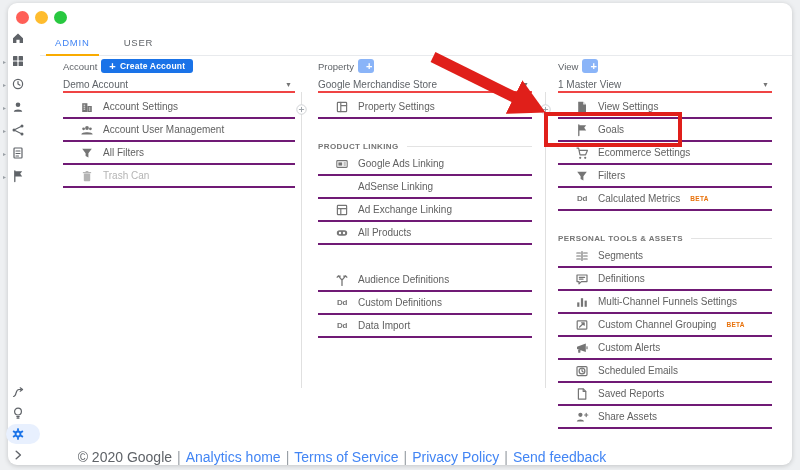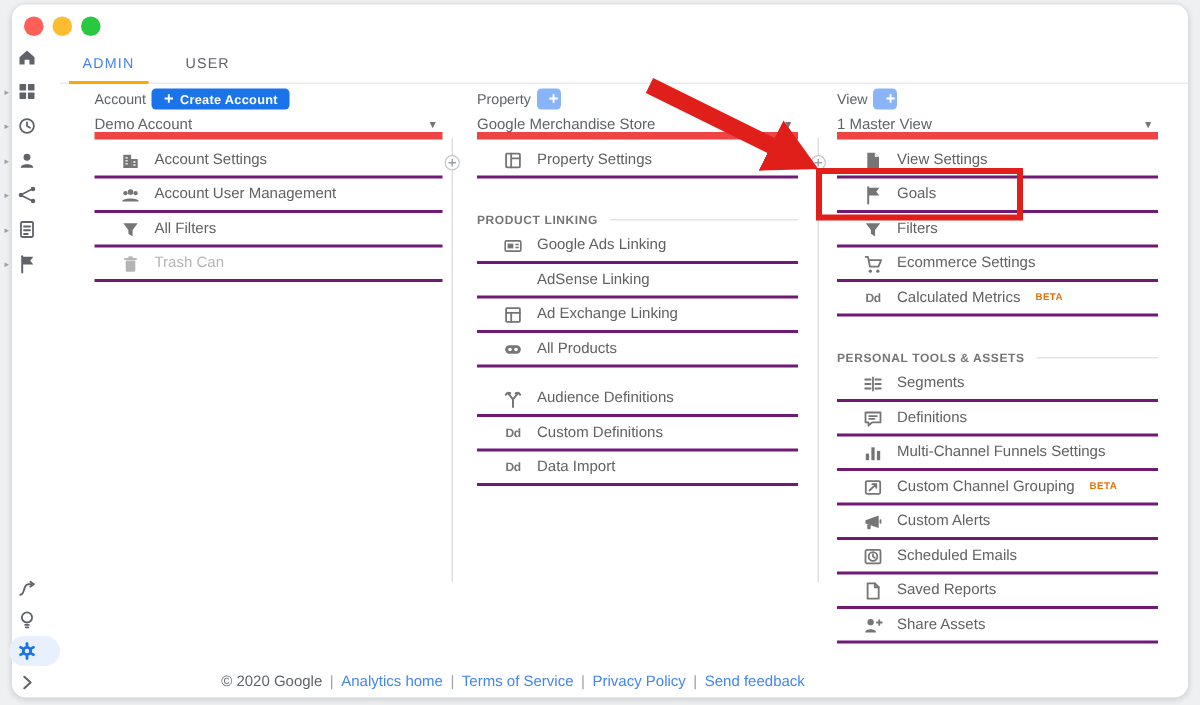--- a/index.html
+++ b/index.html
@@ -35,43 +35,43 @@
   #col-property{left:318px;top:59px;width:214px}
   #col-view{left:558px;top:59px;width:214px}
   .col-head{display:flex;align-items:center;gap:4px;height:14px}
   .col-label{font-size:9.5px;color:#5f6368}
   .create-btn{display:flex;align-items:center;gap:4px;background:var(--blue);color:#fff;border:none;
               border-radius:3px;font-size:8.5px;font-weight:bold;padding:0 8px;height:14px;
               font-family:"Liberation Sans",sans-serif;letter-spacing:.2px;cursor:pointer}
   .create-btn.light{background:var(--lblue)}
   .create-btn .plus{font-size:11px;font-weight:bold;line-height:1}
   .selector{display:flex;align-items:center;justify-content:space-between;margin-top:5px;height:15px;
-            border-bottom:5px solid #ef4444;font-size:10px;color:#5f6368;cursor:pointer}
+            border-bottom:2px solid #ef4444;font-size:10px;color:#5f6368;cursor:pointer}
   .caret{font-size:7px;color:#757575;margin-right:3px}
   .items{margin-top:3px}
   .row{height:23px;display:flex;align-items:center;gap:9px;border-bottom:2px solid #701a75;
        padding-left:17px;font-size:10px;color:#616161;cursor:pointer}
   .row .icon{width:14px;height:14px;color:#757575;display:flex;align-items:center;justify-content:center;flex:none}
   .row .icon.txt{font-size:8px;font-weight:bold;color:#757575;letter-spacing:-.3px}
   .row.disabled{color:#b4b4b4}
   .row.disabled .icon{color:#b4b4b4}
   .badge{font-size:6.5px;font-weight:bold;color:var(--beta);letter-spacing:.3px;margin-left:1px}
   .sec-head{display:flex;align-items:center;gap:8px;height:14px;margin-top:20px}
   .sec-txt{font-size:8px;font-weight:bold;color:#757575;letter-spacing:.4px;white-space:nowrap}
   .sec-line{flex:1;height:1px;background:#e3e3e3}
-  .sec.gap{margin-top:10px}
+  .sec.gap{margin-top:24px}
   
   .vdiv{position:absolute;top:92px;width:1px;height:296px;background:#e0e0e0;z-index:2}
   .joiner{position:absolute;width:11px;height:11px;z-index:4;cursor:pointer}
   
   #anno-box{position:absolute;left:544px;top:112px;width:138px;height:35px;border:4px solid var(--red);z-index:5;pointer-events:none}
   #anno-arrow{position:absolute;left:0;top:0;z-index:6;pointer-events:none}
   
   .footer{position:absolute;left:0;top:449px;width:684px;display:flex;justify-content:center;align-items:center;gap:5px;
-          font-size:10px;color:#5f6368;z-index:3}
+          font-size:14px;color:#5f6368;z-index:3}
   .f-link{color:var(--link);text-decoration:none;cursor:pointer}
   .f-sep{color:#9aa0a6}
 </style>
 </head>
 <body>
 
 <div class="window"></div>
 
 <div class="lights">
   <span class="light" style="background: rgb(255, 95, 87);"></span>
@@ -367,35 +367,35 @@
           <span class="icon">
             <svg viewBox="0 0 14 14">
               <path d="M3.8 1.8 V12.6" stroke="currentColor" stroke-width="1.3" stroke-linecap="round" fill="none"></path>
               <path fill="currentColor" d="M3.8 2.2 H11.2 L9.2 4.8 L11.2 7.4 H3.8 Z"></path>
             </svg>
           </span>
           <span class="lbl">Goals</span>
         </div>
         <div class="row">
           <span class="icon">
-            <svg viewBox="0 0 14 14" fill="currentColor">
-              <path d="M2.2 2.8 H11.8 L8.4 7.3 V11.6 L5.6 9.9 V7.3 Z"></path>
-            </svg>
-          </span>
-          <span class="lbl">Filters</span>
-        </div>
-        <div class="row">
-          <span class="icon">
             <svg viewBox="0 0 14 14">
               <circle cx="5.2" cy="11.8" r="1.1" fill="currentColor"></circle>
               <circle cx="10.2" cy="11.8" r="1.1" fill="currentColor"></circle>
               <path d="M1.6 2.2 H3.6 L5 8.8 H10.6 L12.4 4.4 H4.1" fill="none" stroke="currentColor" stroke-width="1.2" stroke-linejoin="round"></path>
             </svg>
           </span>
           <span class="lbl">Ecommerce Settings</span>
+        </div>
+        <div class="row">
+          <span class="icon">
+            <svg viewBox="0 0 14 14" fill="currentColor">
+              <path d="M2.2 2.8 H11.8 L8.4 7.3 V11.6 L5.6 9.9 V7.3 Z"></path>
+            </svg>
+          </span>
+          <span class="lbl">Filters</span>
         </div>
         <div class="row">
           <span class="icon txt">Dd</span>
           <span class="lbl">Calculated Metrics</span>
           <span class="badge">BETA</span>
         </div>
       </div>
       <div class="sec-head">
         <span class="sec-txt">PERSONAL TOOLS &amp; ASSETS</span>
         <span class="sec-line"></span>

